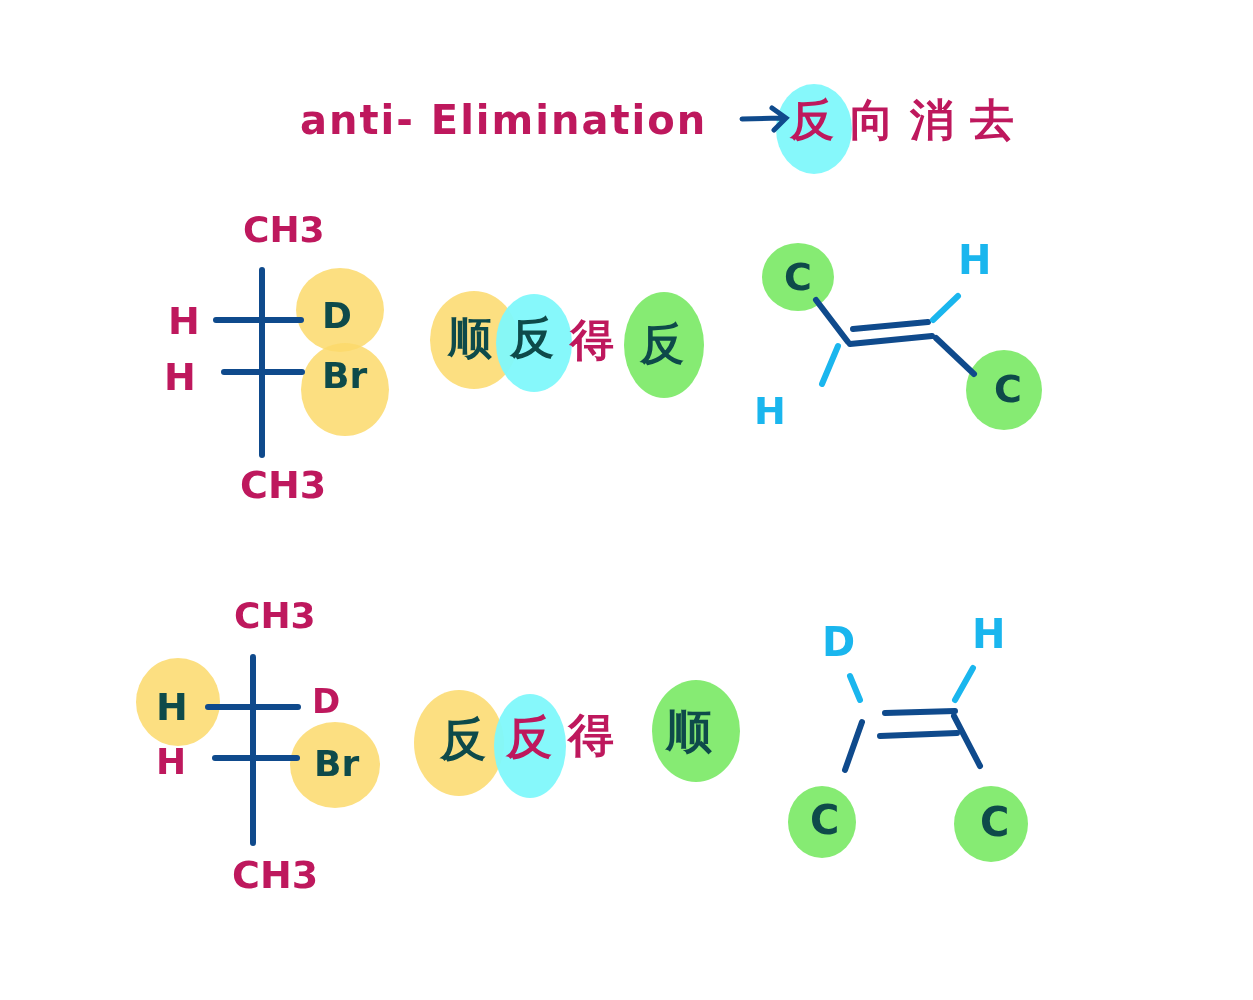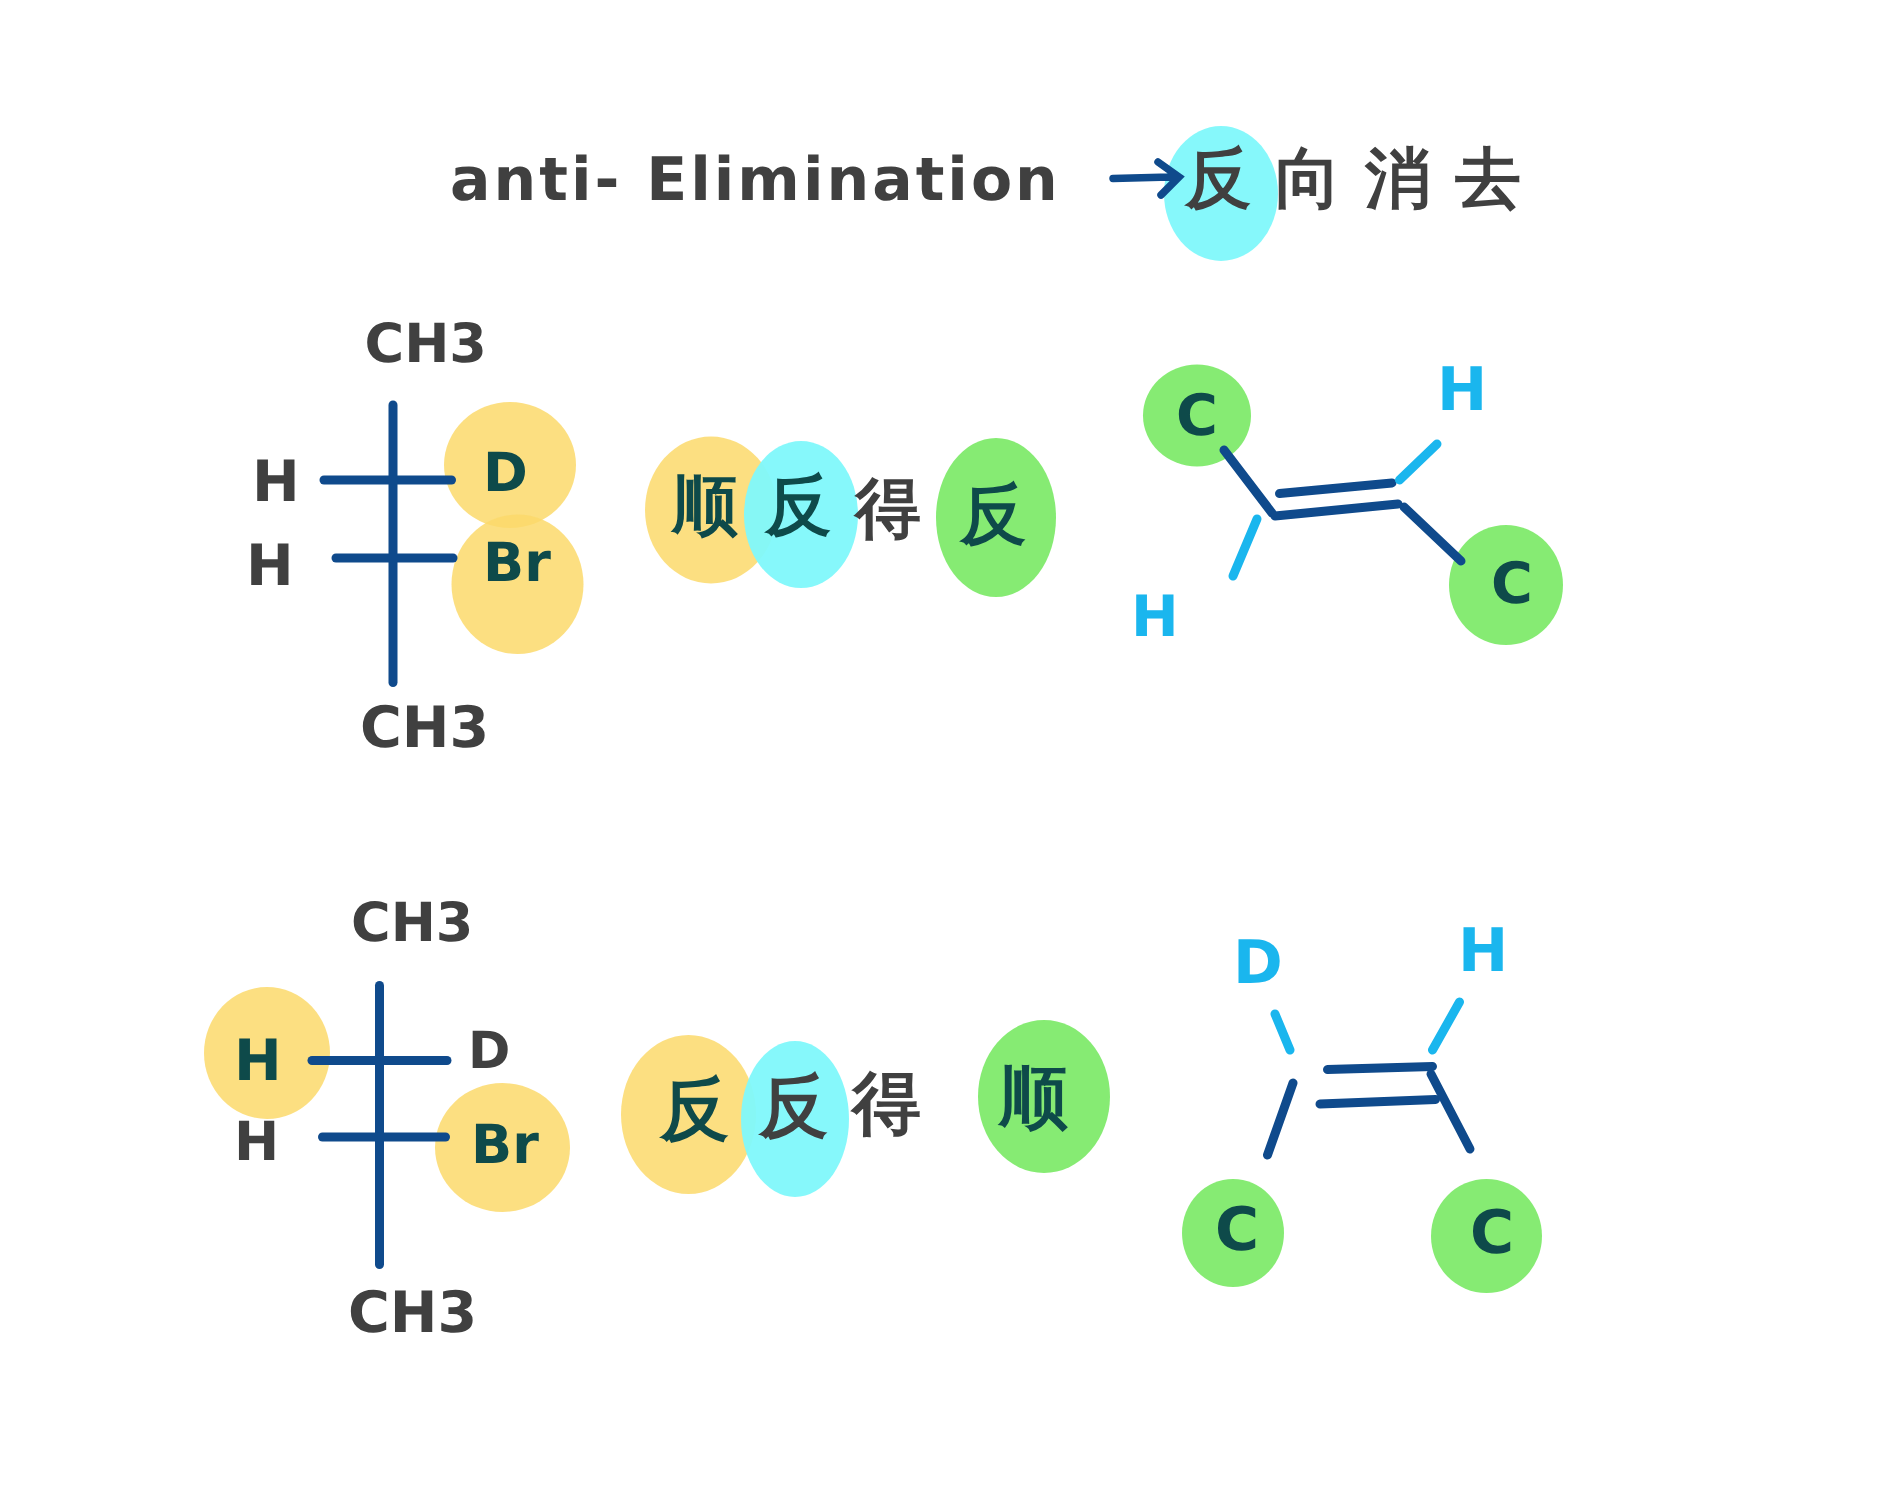--- a/index.html
+++ b/index.html
@@ -1,18 +1,18 @@
 <!DOCTYPE html>
 <html><head>
 <meta charset="utf-8">
 <style>
   html,body{margin:0;padding:0;background:#ffffff;}
   body{width:1253px;height:1000px;position:relative;overflow:hidden;font-family:"DejaVu Sans",sans-serif;}
   .abs{position:absolute;}
-  .hand{font-family:"DejaVu Sans",sans-serif;font-weight:bold;color:#404040;line-height:1;white-space:nowrap;}
+  .hand{font-family:"DejaVu Sans",sans-serif;font-weight:bold;color:#be185d;line-height:1;white-space:nowrap;}
   .dark{color:#0e4a4a;}
   .light{color:#1ab6ee;}
   .blob{position:absolute;border-radius:50%;}
   .yellow{background:#fcd96b;opacity:0.85;}
   .cyan{background:#7ff8fb;opacity:0.95;}
   .green{background:#7fea6c;opacity:0.95;}
   svg{position:absolute;left:0;top:0;}
 </style>
 </head>
 <body>

